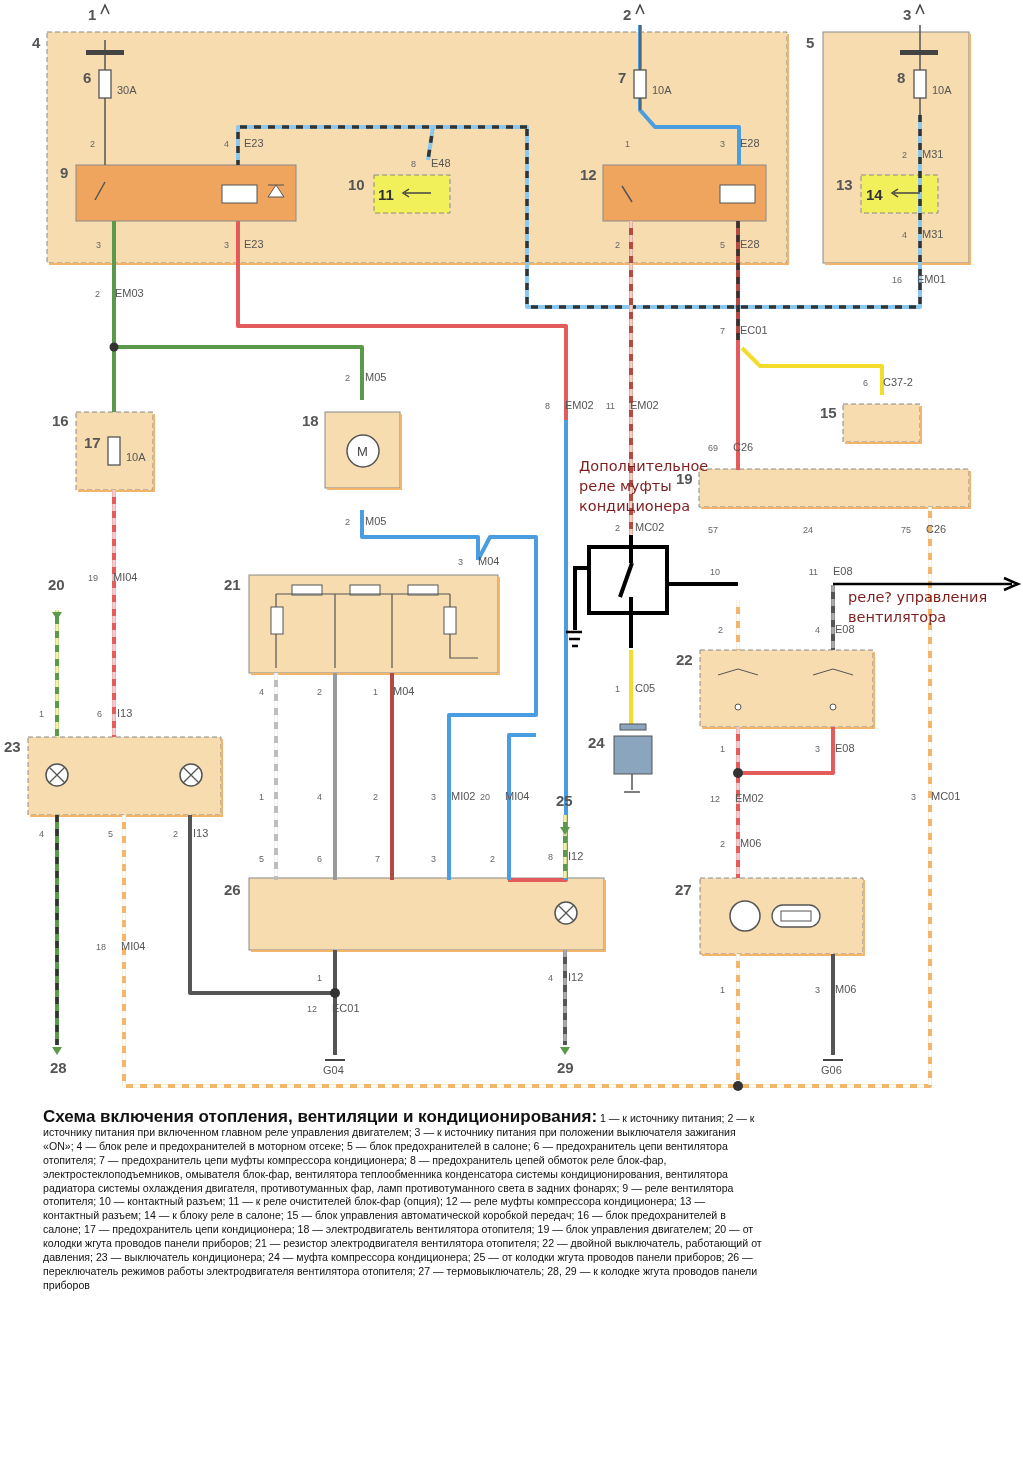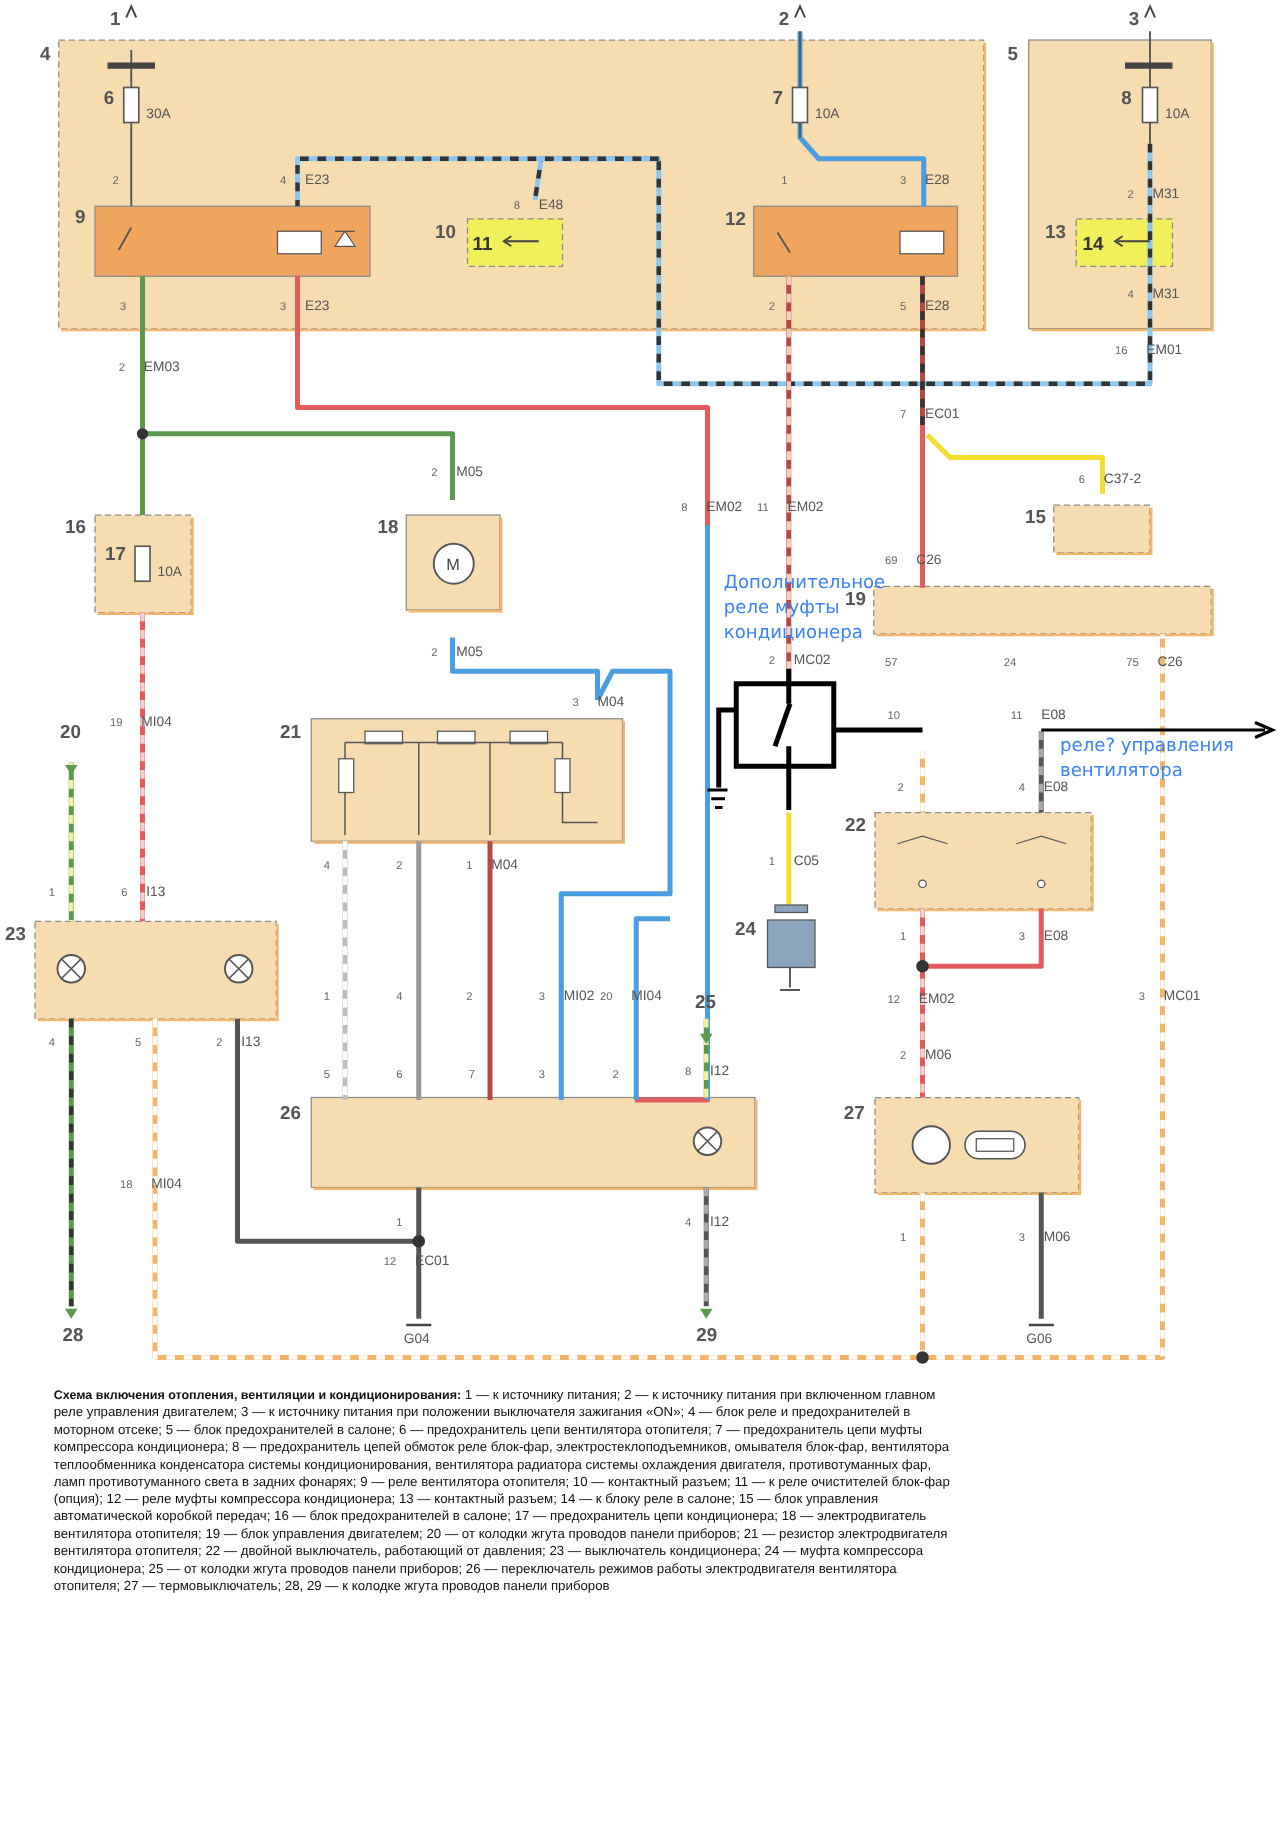--- a/index.html
+++ b/index.html
@@ -1,21 +1,21 @@
 <!DOCTYPE html>
 <html><head>
 <meta charset="utf-8">
 <style>
   html,body{margin:0;padding:0;background:#ffffff;}
   body{width:1023px;height:1474px;position:relative;overflow:hidden;font-family:"Liberation Sans","DejaVu Sans",sans-serif;}
   #diagram{position:absolute;left:0;top:0;width:1023px;height:1100px;}
   #diagram text{font-family:"Liberation Sans","DejaVu Sans",sans-serif;}
   .caption{position:absolute;left:43px;top:1110px;width:720px;font-size:10.6px;line-height:13.9px;color:#111;}
-  .caption b{font-size:10px;}
-  .annot{position:absolute;font-family:"DejaVu Sans",sans-serif;font-size:14.5px;line-height:20px;color:#3b82f6;}
+  .caption b{font-size:17px;}
+  .annot{position:absolute;font-family:"DejaVu Sans",sans-serif;font-size:14.5px;line-height:20px;color:#7f1d1d;}
 </style>
 </head>
 <body>
 
 <svg id="diagram" width="1023" height="1100" viewBox="0 0 1023 1100" xmlns="http://www.w3.org/2000/svg">
   <g id="g-blocks">
       <rect x="47" y="32" width="740" height="231" fill="#f7dcb0" stroke="#8a8a8a" stroke-width="1" stroke-dasharray="5,3"></rect>
       <path d="M49 264 H788 V34" fill="none" stroke="#f2b56a" stroke-width="2"></path>
       <rect x="823" y="32" width="146" height="231" fill="#f7dcb0" stroke="#8a8a8a" stroke-width="1" stroke-dasharray="none"></rect>
       <path d="M825 264 H970 V34" fill="none" stroke="#f2b56a" stroke-width="2"></path>

